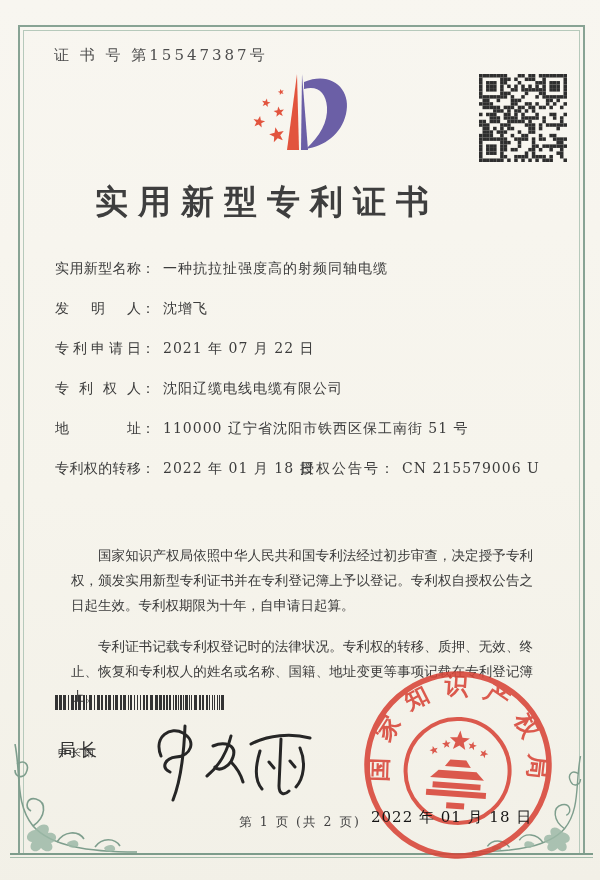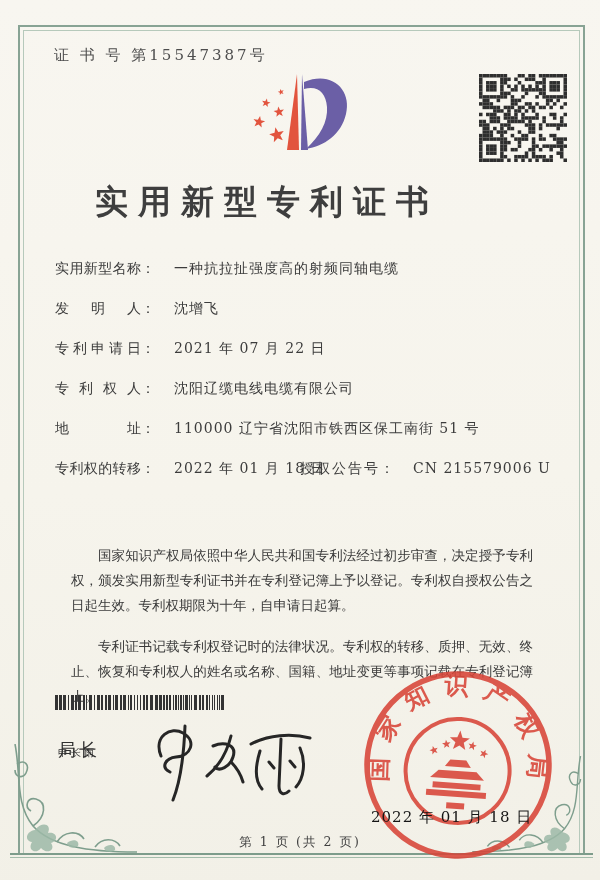--- a/index.html
+++ b/index.html
@@ -19,21 +19,21 @@
   .logo{position:absolute;left:240px;top:62px;width:120px;height:100px}
   .qr{position:absolute;left:479px;top:74px;width:88px;height:88px;fill:#2e2e2e}
 
   .title{position:absolute;left:0;width:524px;top:180px;margin:0;text-align:center;
          font-size:33px;font-weight:600;letter-spacing:10px;text-indent:10px;color:#3e3e3e}
 
   .fields{position:absolute;left:55px;top:260px;width:494px;font-size:14px;color:#3c3c3c}
   .frow{height:40px;white-space:nowrap;position:relative}
   .flabel{display:inline-block;width:86px;text-align:justify;text-align-last:justify;vertical-align:top}
   .fcolon{display:inline-block;vertical-align:top}
-  .fvalue{letter-spacing:1px;vertical-align:top;margin-left:19px}
+  .fvalue{letter-spacing:1px;vertical-align:top;margin-left:8px}
   .grant-right{position:absolute;left:245px;top:0;white-space:nowrap}
   .flabel2{letter-spacing:2px}
 
   .paras{position:absolute;left:55px;top:527px;width:494px;font-size:13.5px;line-height:25px;
          color:#3a3a3a;text-align:justify}
   .paras p{margin:16px;text-indent:2em}
 
   .barcode{position:absolute;left:55px;top:695px;width:172px;height:15px;fill:#333}
 
   .sig-title{position:absolute;left:58px;top:738px;font-size:18px;letter-spacing:3px;color:#2f2f2f}
@@ -44,21 +44,21 @@
   .ornament{position:absolute}
   .ornament path{stroke:#7e9e8d;stroke-width:1.6;fill:none}
   .ornament .fill{fill:#9cb8a7;stroke:none;opacity:.85}
   .ornament.left{left:5px;top:744px;width:135px;height:115px}
   .ornament.right{left:462px;top:756px;width:135px;height:102px;transform:scaleX(-1)}
 
   .seal{position:absolute;left:358px;top:665px;width:200px;height:200px;opacity:.88}
   .seal-date{position:absolute;left:371px;top:808px;font-size:15px;letter-spacing:1px;
              color:#151515;font-weight:500}
 
-  .footer{position:absolute;left:0;width:600px;top:834px;text-align:center;
+  .footer{position:absolute;left:0;width:600px;top:814px;text-align:center;
           font-size:12.5px;letter-spacing:2px;color:#3f3f3f}
 </style>
 </head>
 <body>
 
 <svg width="0" height="0" style="position:absolute" aria-hidden="true">
   <defs>
     <g id="star5">
         <polygon points="0,-10 2.47,-3.4 9.51,-3.09 3.99,1.3 5.88,8.09 0,4.2 -5.88,8.09 -3.99,1.3 -9.51,-3.09 -2.47,-3.4"></polygon>
       </g>

